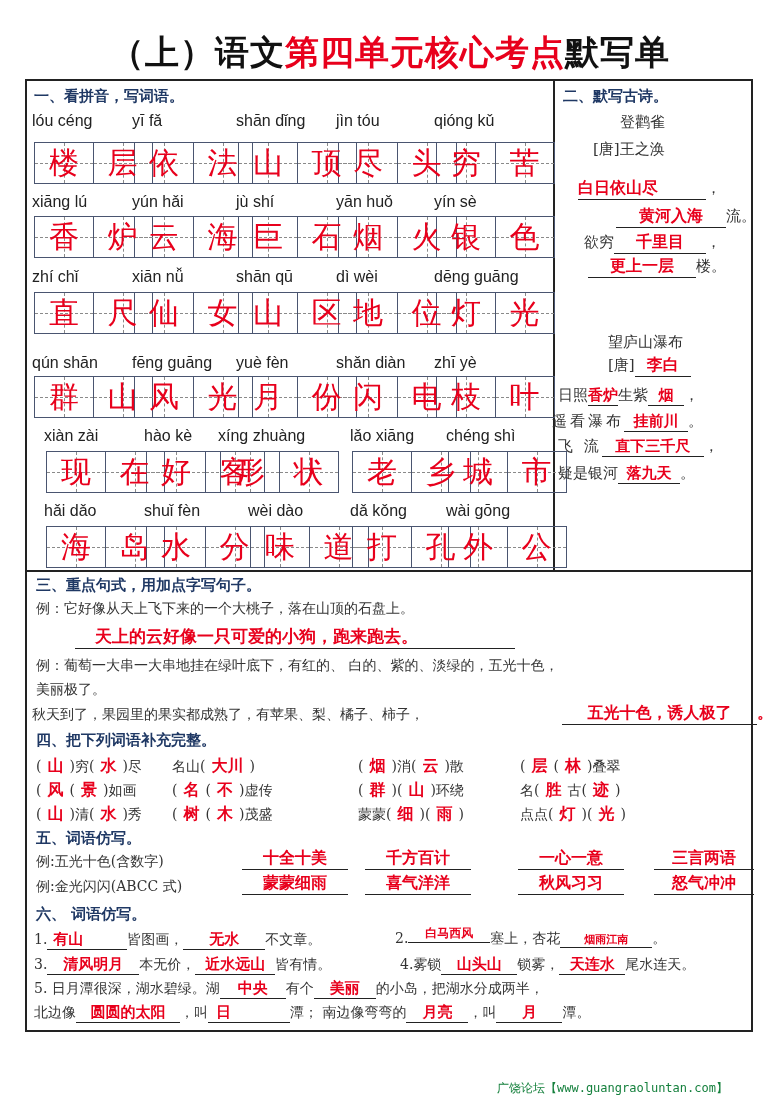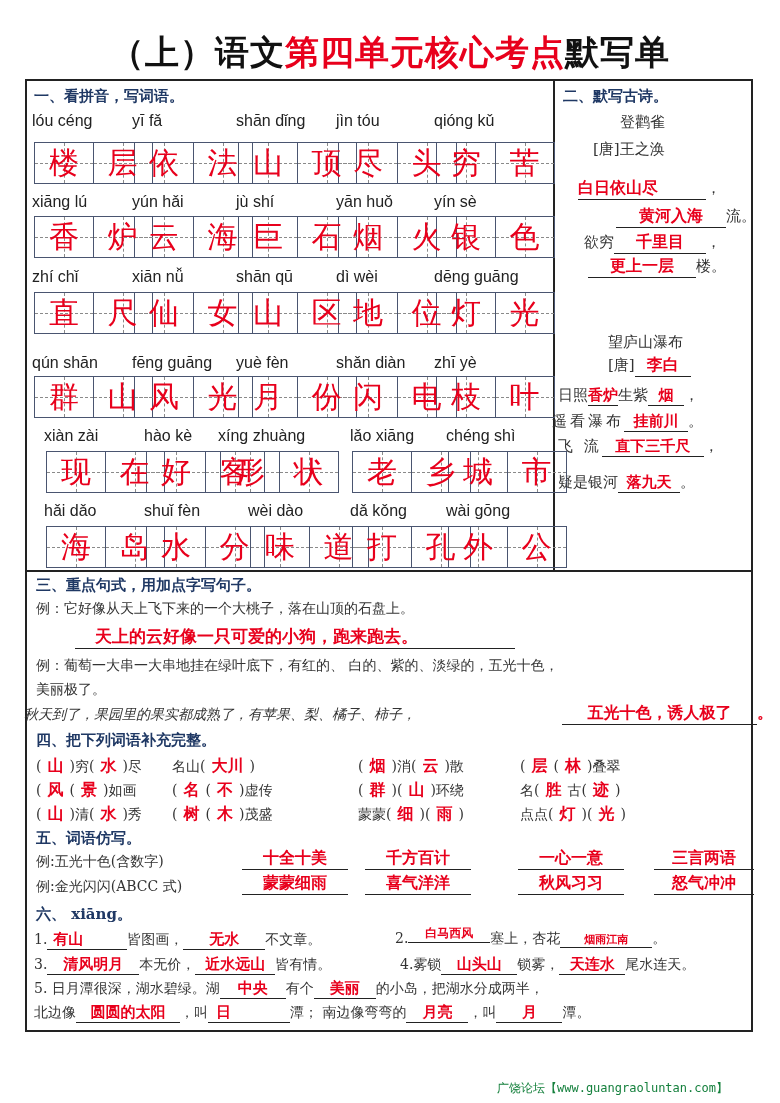--- a/index.html
+++ b/index.html
@@ -338,31 +338,31 @@
 <div class="abs" style="left:558px;top:386px;font-size:15px;">
   <span class="poem-c" style="position:static;">日照</span><span class="ul ans">香炉</span><span class="poem-c" style="position:static;">生紫</span><span class="ul ans" style="width:36px;">烟</span><span class="poem-c" style="position:static;">，</span>
 </div>
 <div class="abs" style="left:552px;top:412px;font-size:15px;">
   <span class="poem-c" style="position:static;letter-spacing:3px;">遥看瀑布</span><span class="ul ans" style="width:64px;">挂前川</span><span class="poem-c" style="position:static;">。</span>
 </div>
 <div class="abs" style="left:558px;top:437px;font-size:15px;">
   <span class="poem-c" style="position:static;letter-spacing:3px;">飞 流</span><span class="ul ans" style="width:102px;">直下三千尺</span><span class="poem-c" style="position:static;">，</span>
 </div>
 <div class="abs" style="left:558px;top:464px;font-size:15px;">
-  <span class="poem-c" style="position:static;">疑是银河</span><span class="ul ans" style="width:62px;margin-top:9px;">落九天</span><span class="poem-c" style="position:static;">。</span>
+  <span class="poem-c" style="position:static;">疑是银河</span><span class="ul ans" style="width:62px;">落九天</span><span class="poem-c" style="position:static;">。</span>
 </div>
 
 <div class="sec-h" style="left:36px;top:576px;">三、重点句式，用加点字写句子。</div>
 <div class="txt" style="left:36px;top:600px;">例：它好像从天上飞下来的一个大桃子，落在山顶的石盘上。</div>
 <div class="abs" style="left:75px;top:625px;width:420px;border-bottom:1px solid #222;font-size:17px;padding-left:20px;">
   <span class="ans">天上的云好像一只可爱的小狗，跑来跑去。</span>
 </div>
 <div class="txt" style="left:36px;top:657px;">例：葡萄一大串一大串地挂在绿叶底下，有红的、 白的、紫的、淡绿的，五光十色，</div>
 <div class="txt" style="left:36px;top:681px;">美丽极了。</div>
-<div class="txt" style="left:24px;top:706px;font-style:italic;">秋天到了，果园里的果实都成熟了，有苹果、梨、橘子、柿子，</div>
+<div class="txt" style="left:32px;top:706px;">秋天到了，果园里的果实都成熟了，有苹果、梨、橘子、柿子，</div>
 <div class="abs" style="left:562px;top:703px;font-size:16px;">
   <span class="ul ans" style="width:195px;">五光十色，诱人极了</span><span class="ans">。</span>
 </div>
 
 <div class="sec-h" style="left:36px;top:731px;">四、把下列词语补充完整。</div>
 <div id="s4">
     <div class="txt" style="left: 36px; top: 756px;"><span>(</span><span class="ans" style="font-size: 16px; margin: 0px 6px;">山</span><span>)穷(</span><span class="ans" style="font-size: 16px; margin: 0px 6px;">水</span><span>)尽</span></div>
     <div class="txt" style="left: 172px; top: 756px;"><span>名山(</span><span class="ans" style="font-size: 16px; margin: 0px 6px;">大川</span><span>)</span></div>
     <div class="txt" style="left: 358px; top: 756px;"><span>(</span><span class="ans" style="font-size: 16px; margin: 0px 6px;">烟</span><span>)消(</span><span class="ans" style="font-size: 16px; margin: 0px 6px;">云</span><span>)散</span></div>
     <div class="txt" style="left: 520px; top: 756px;"><span>(</span><span class="ans" style="font-size: 16px; margin: 0px 6px;">层</span><span>(</span><span class="ans" style="font-size: 16px; margin: 0px 6px;">林</span><span>)叠翠</span></div>
@@ -383,21 +383,21 @@
     <div class="abs ul ans" style="left: 242px; top: 848px; width: 106px; font-size: 16px;">十全十美</div>
     <div class="abs ul ans" style="left: 365px; top: 848px; width: 106px; font-size: 16px;">千方百计</div>
     <div class="abs ul ans" style="left: 518px; top: 848px; width: 106px; font-size: 16px;">一心一意</div>
     <div class="abs ul ans" style="left: 654px; top: 848px; width: 100px; font-size: 16px;">三言两语</div>
     <div class="abs ul ans" style="left: 242px; top: 873px; width: 106px; font-size: 16px;">蒙蒙细雨</div>
     <div class="abs ul ans" style="left: 365px; top: 873px; width: 106px; font-size: 16px;">喜气洋洋</div>
     <div class="abs ul ans" style="left: 518px; top: 873px; width: 106px; font-size: 16px;">秋风习习</div>
     <div class="abs ul ans" style="left: 654px; top: 873px; width: 100px; font-size: 16px;">怒气冲冲</div>
   </div>
 
-<div class="sec-h" style="left:36px;top:905px;">六、 xiāng。</div>
+<div class="sec-h" style="left:36px;top:905px;">六、 词语仿写。</div>
 
 <div class="txt" style="left:34px;top:930px;">
   <span>1.</span><span class="ul ans" style="width:74px;text-align:left;padding-left:6px;font-size:15px;">有山</span><span>皆图画，</span><span class="ul ans" style="width:82px;font-size:15px;">无水</span><span>不文章。</span>
 </div>
 <div class="txt" style="left:395px;top:930px;">
   <span>2.</span><span class="ul ans" style="width:82px;font-size:12px;position:relative;top:-6px;">白马西风</span><span>塞上，杏花</span><span class="ul ans" style="width:92px;font-size:11px;">烟雨江南</span><span>。</span>
 </div>
 <div class="txt" style="left:34px;top:955px;">
   <span>3.</span><span class="ul ans" style="width:92px;font-size:15px;">清风明月</span><span>本无价，</span><span class="ul ans" style="width:80px;font-size:15px;">近水远山</span><span>皆有情。</span>
 </div>

